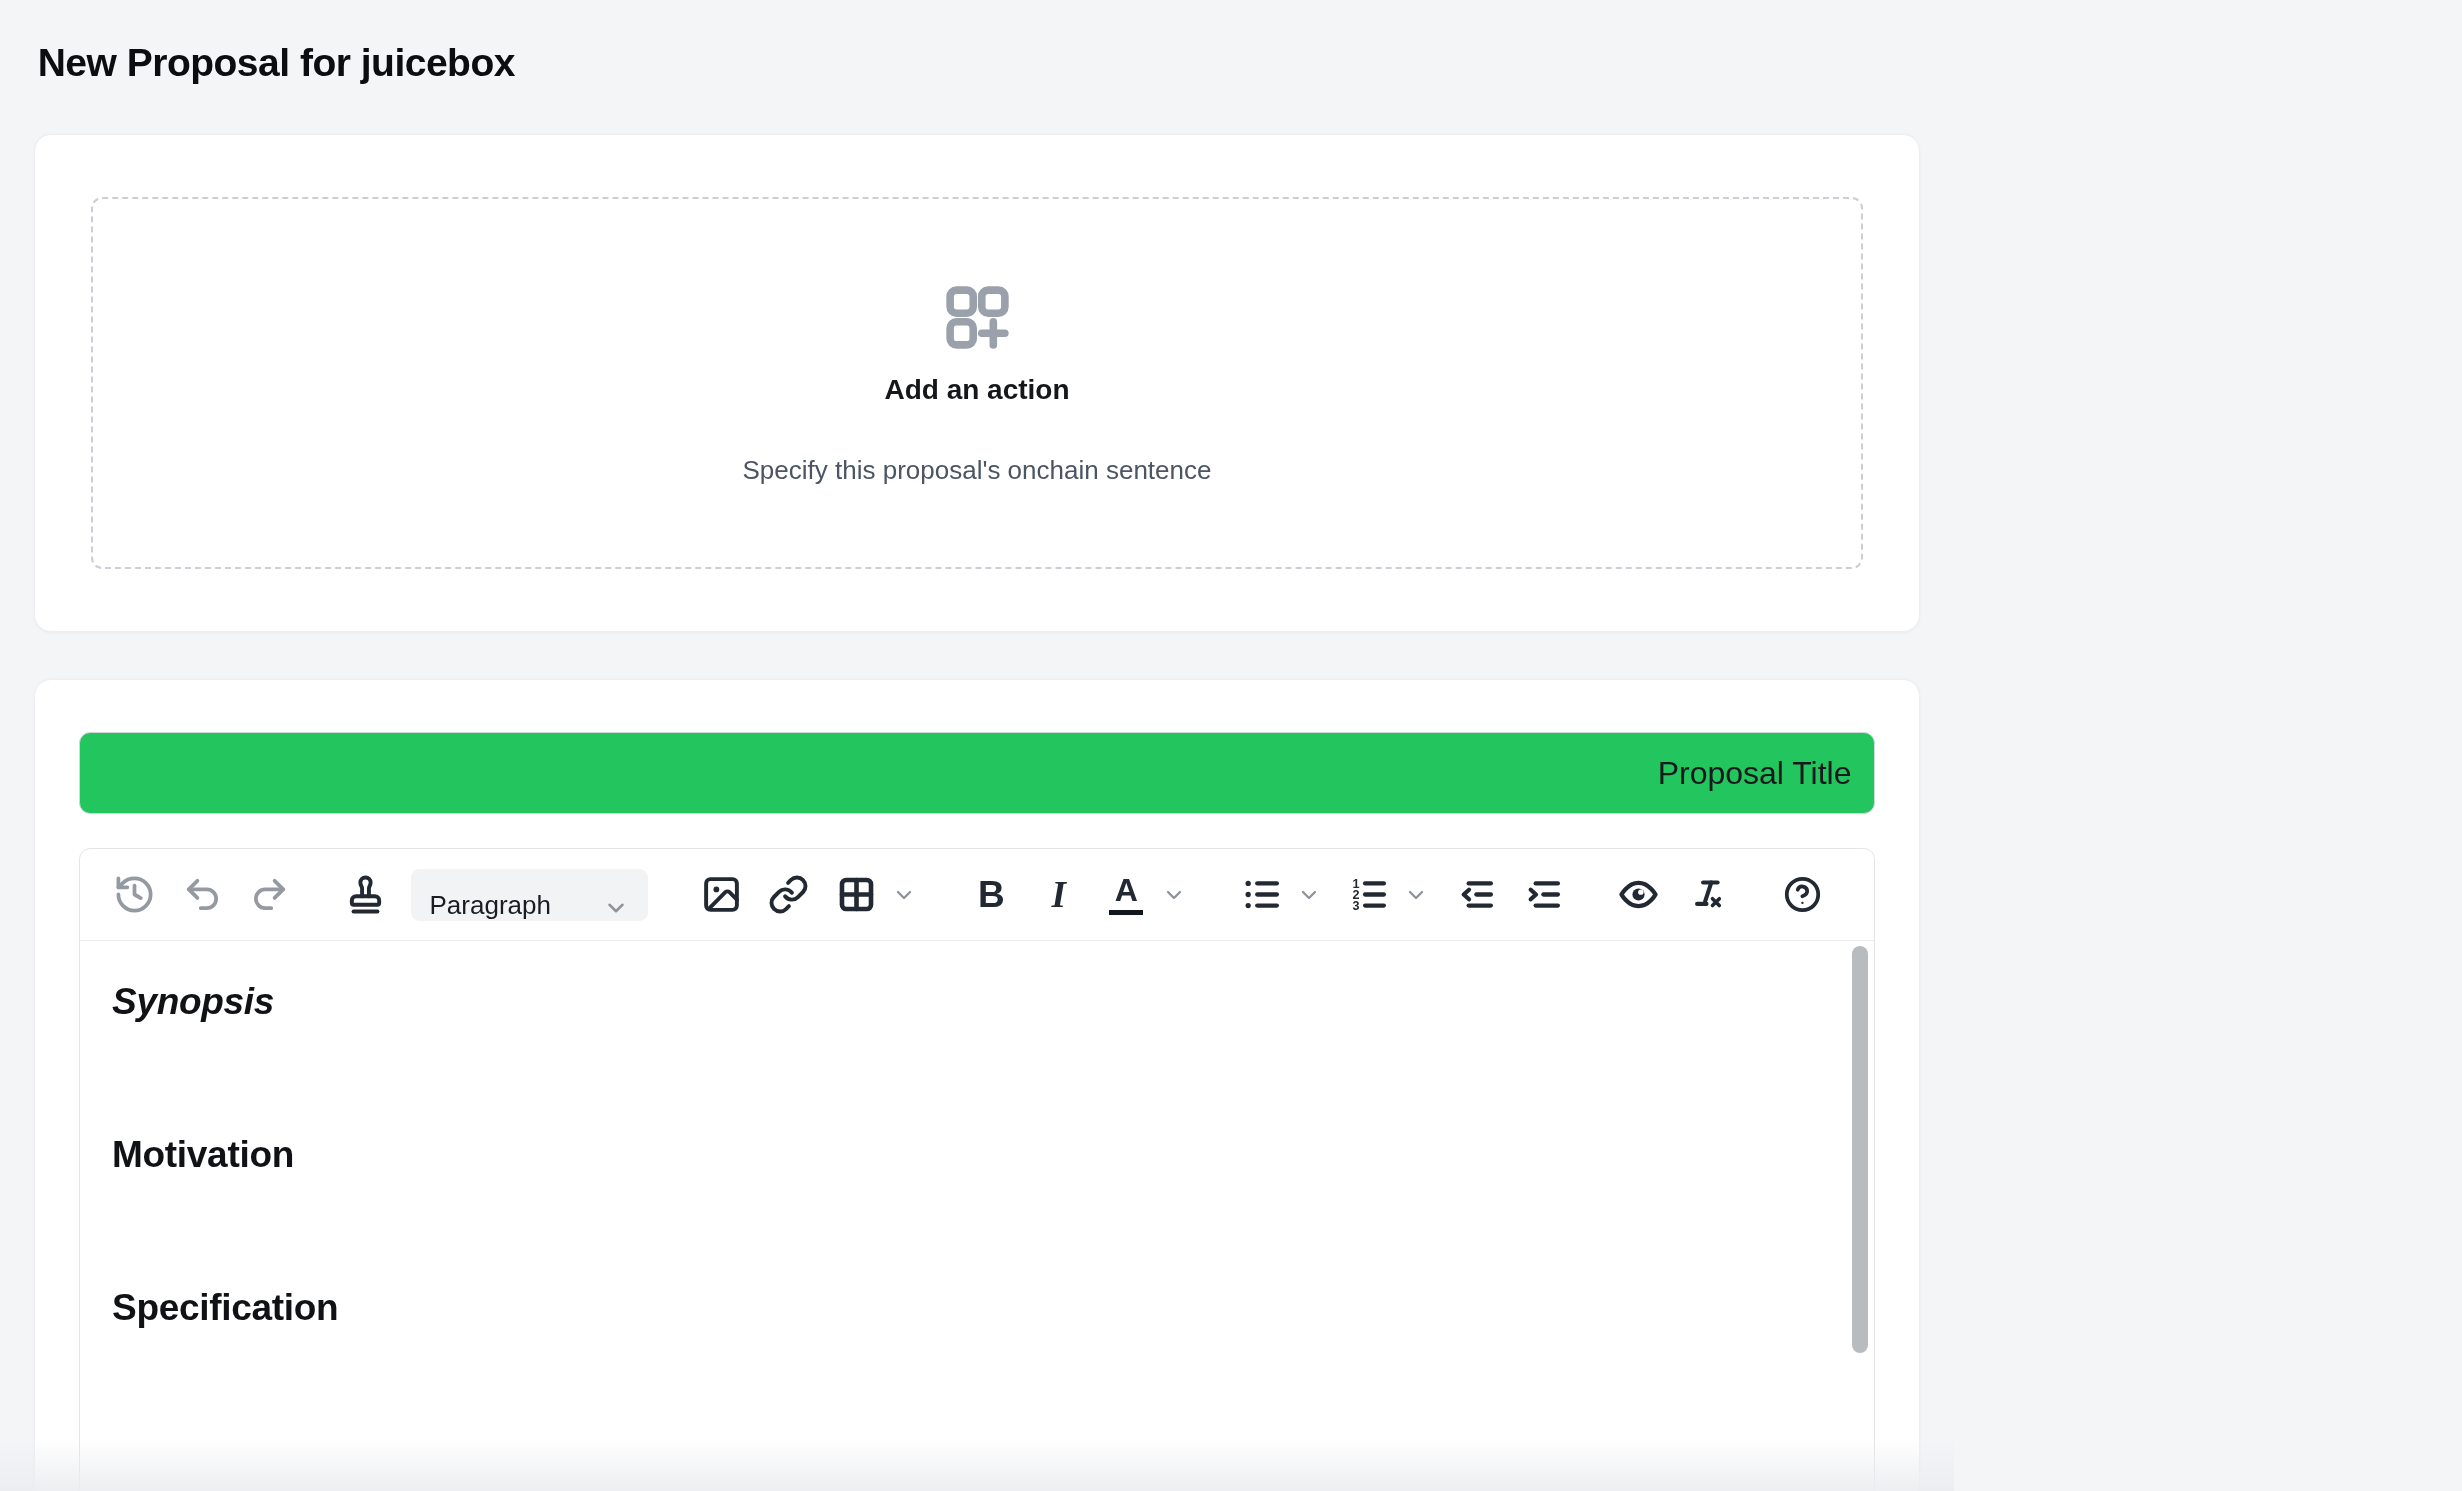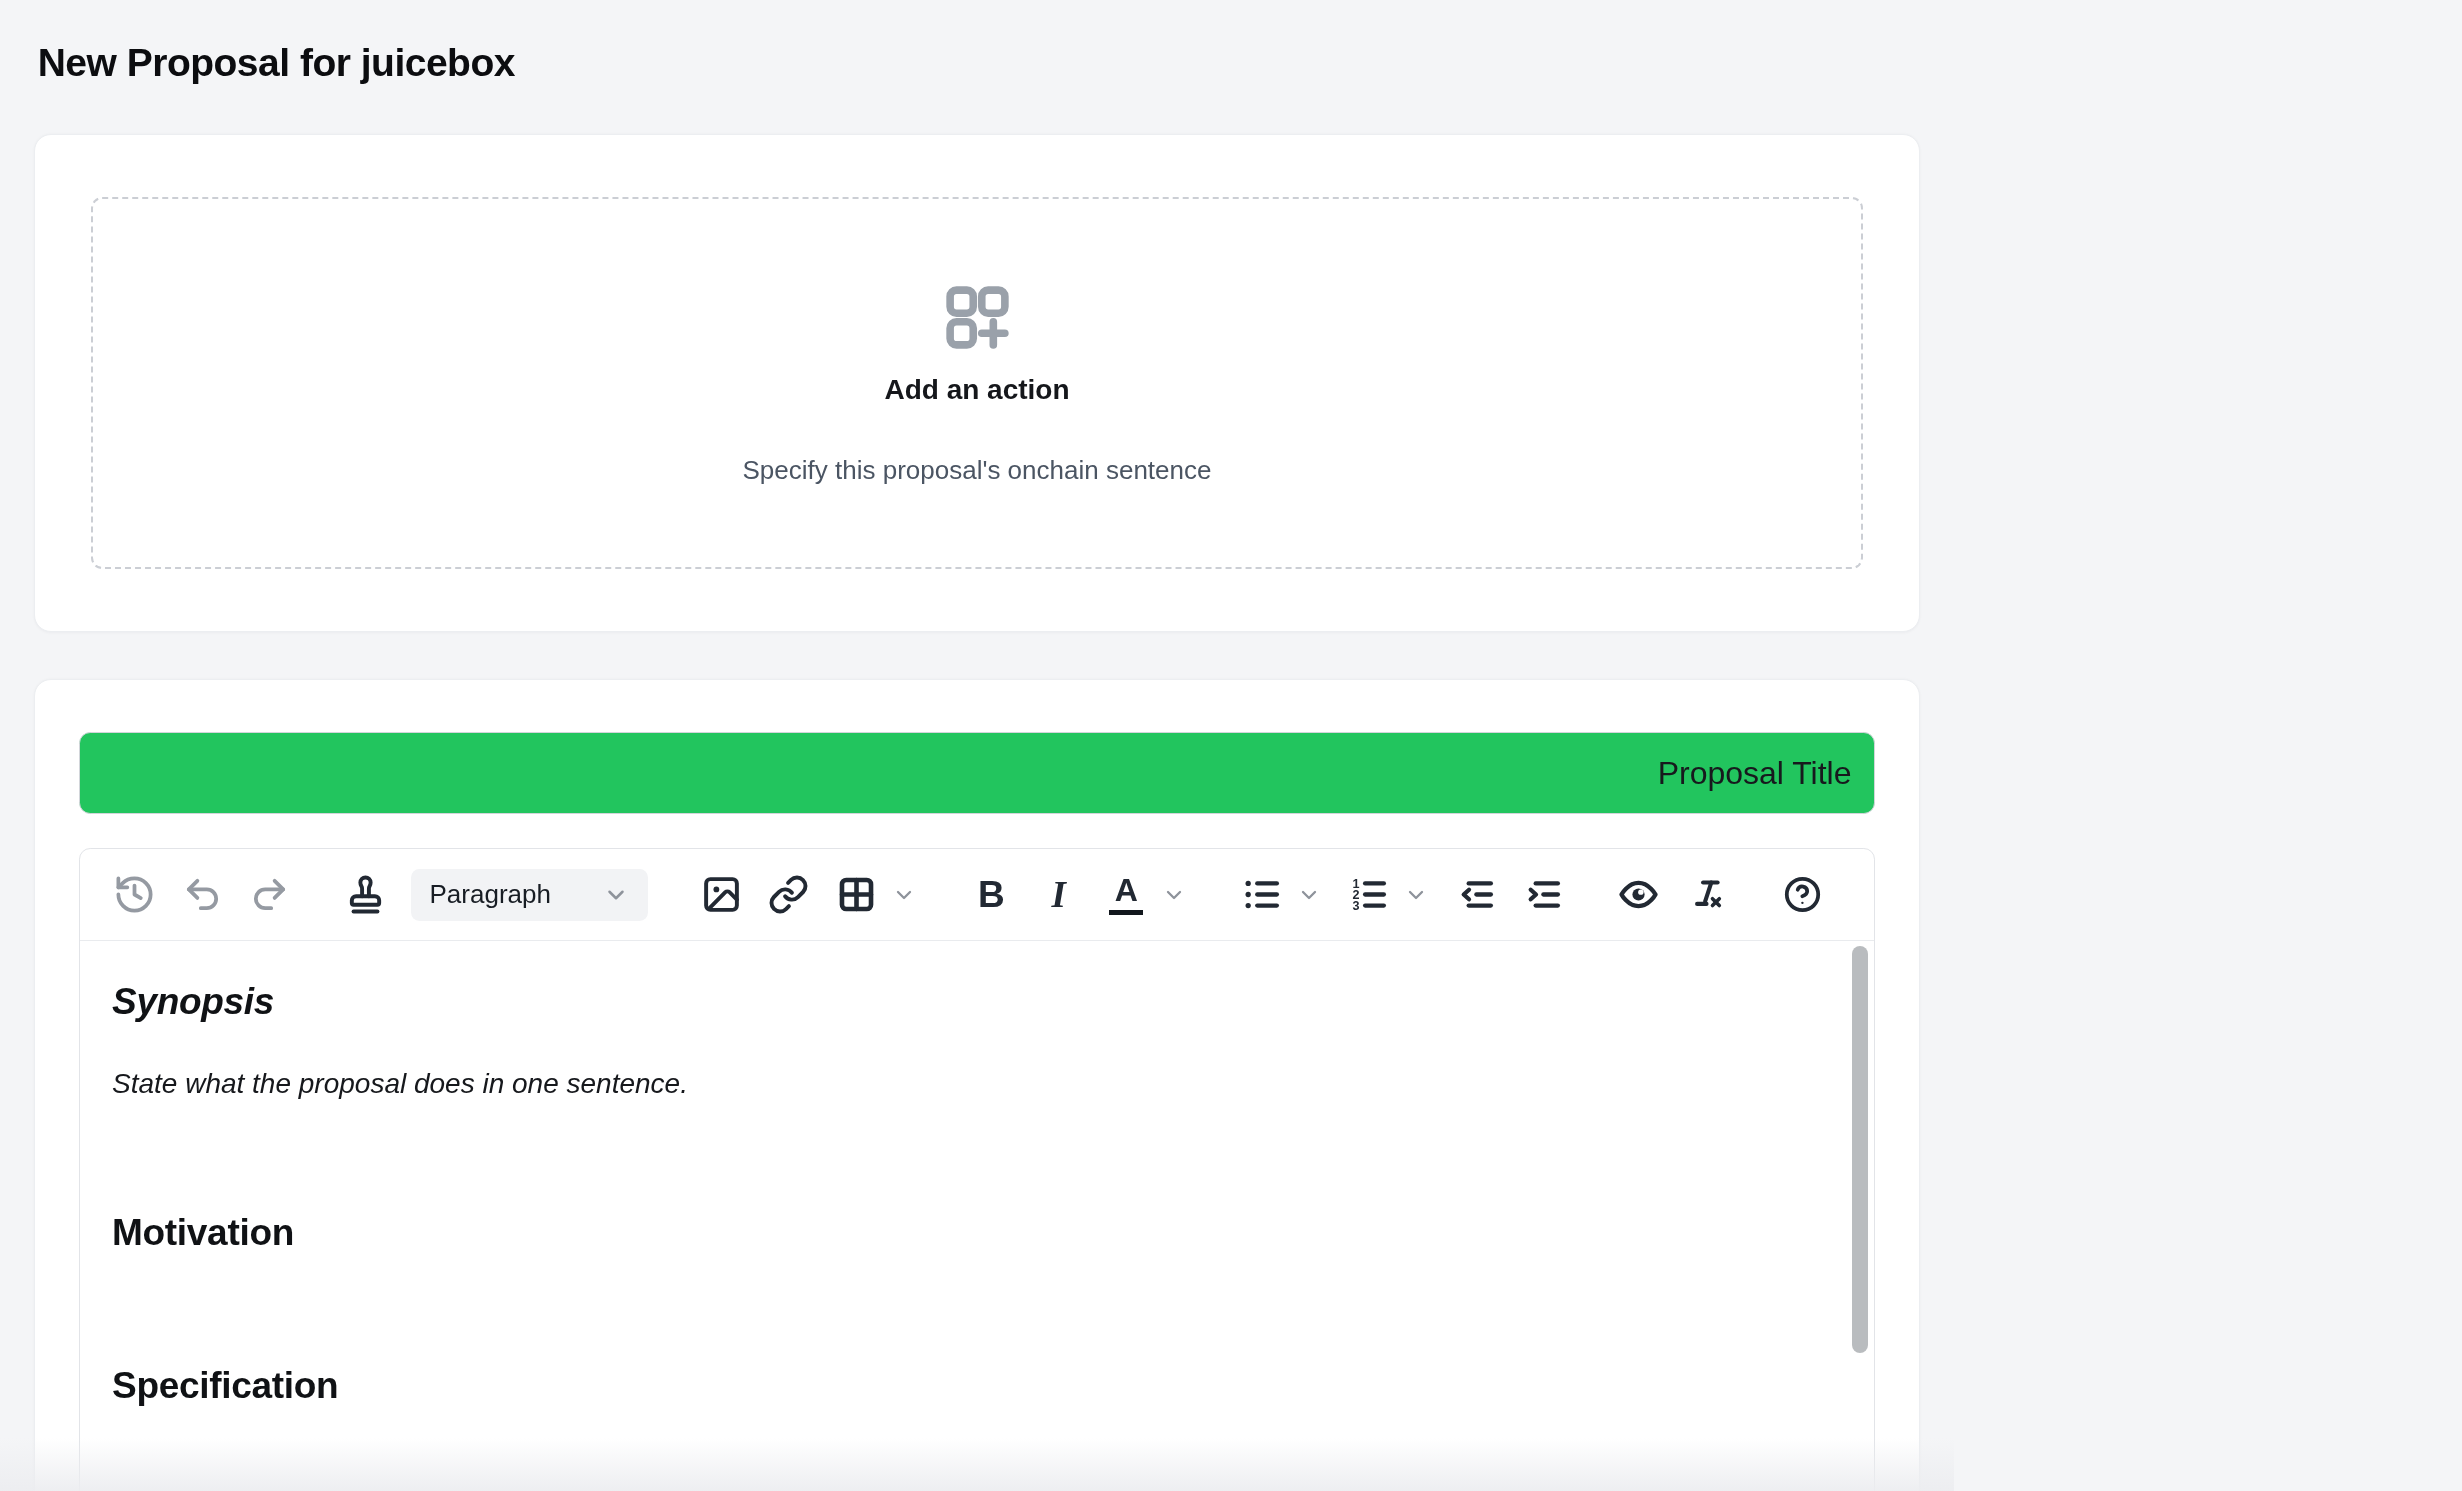--- a/index.html
+++ b/index.html
@@ -68,21 +68,21 @@
   .tb-btn.narrow{ width:28px; margin-left:-11.2px; }
   .glyph-b{ font-size:37px; font-weight:700; color:#222933; line-height:1; }
   .glyph-i{ font-family:"Liberation Serif","DejaVu Serif",serif; font-style:italic; font-size:37px; font-weight:600; color:#222933; line-height:1; }
   .a-wrap{ display:flex; flex-direction:column; align-items:center; }
   .glyph-a{ font-size:32px; font-weight:700; color:#222933; line-height:1; }
   .a-bar{ width:34px; height:5.6px; background:#12171d; margin-top:3.7px; }
 
   .dropdown{
     width:237px; height:52px;
     background:#f2f3f5; border:none; border-radius:8.4px;
-    display:flex; align-items:center; justify-content:space-between;
+    display:flex; align-items:flex-end; justify-content:space-between;
     padding:0 19px; cursor:pointer;gap:28px;
   }
   .dropdown-label{ font-size:26px; color:#181d24; }
 
   .editor-content{
     padding:28px 32px; outline:none;
   }
   .editor-content h2{
     font-size:37px; font-weight:700; color:#101215;
     margin:109px 0 41px; line-height:44px; letter-spacing:-0.3px;
@@ -294,21 +294,20 @@
               <path d="M9.2 9.2a2.85 2.85 0 0 1 5.54.95c0 1.9-2.85 2.85-2.85 2.85"></path>
               <circle cx="11.95" cy="16.9" r="0.7" fill="#222933" stroke="none"></circle>
             </svg>
           </button>
         </div>
 
       </div>
 
       <div class="editor-content">
         <h2>Synopsis</h2>
-        <p>State what the proposal does in one sentence.</p>
         <h2>Motivation</h2>
         <h2>Specification</h2>
       </div>
 
       <div class="scroll-thumb"></div>
 
     </div>
   </section>
 
   <div class="bottom-fade"></div>

